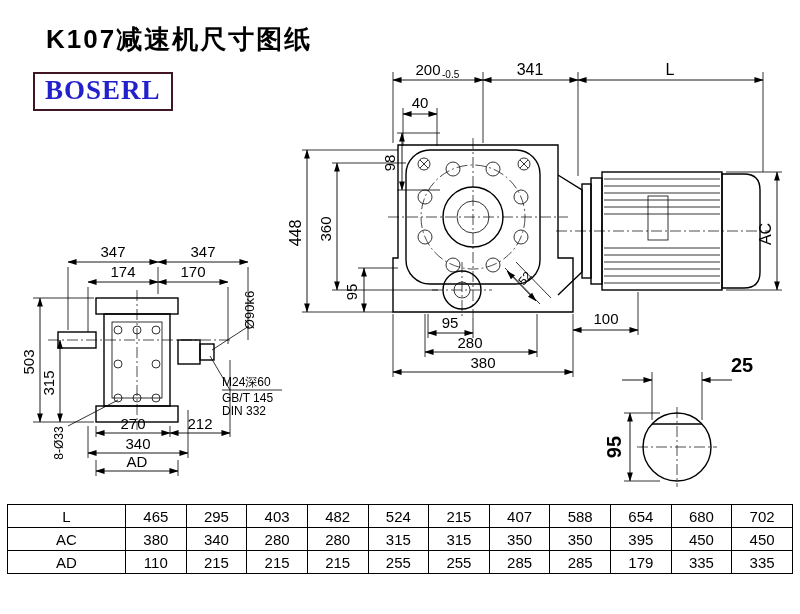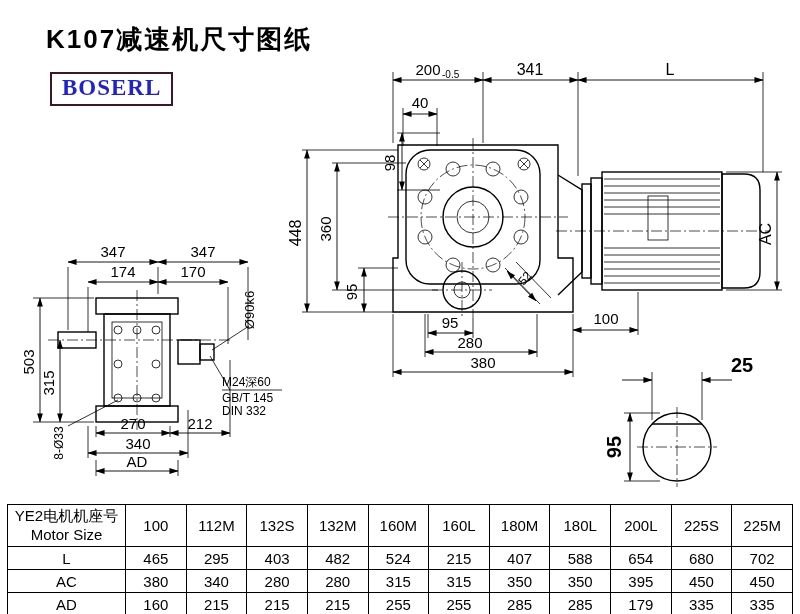--- a/index.html
+++ b/index.html
@@ -1,21 +1,21 @@
 <!DOCTYPE html>
 <html><head>
 <meta charset="utf-8">
 <style>
   * { margin:0; padding:0; box-sizing:border-box; }
   html,body { width:800px; height:614px; }
   body { background:#fff; position:relative; font-family:"Liberation Sans", sans-serif; overflow:hidden; color:#000; }
   .title { position:absolute; left:46px; top:12px; font-size:26px; font-weight:bold; letter-spacing:2px;margin-top:10px; }
   .logo { position:absolute; left:33px; top:72px; border:2px solid #401525; color:#2222cc;
-          font-family:"Liberation Serif", serif; font-weight:bold; font-size:23px;
-          padding:1px 10px 3px; letter-spacing:1px; background:#fff;margin-left:17px; }
+          font-family:"Liberation Serif", serif; font-weight:bold; font-size:27px;
+          padding:1px 10px 3px; letter-spacing:1px; background:#fff; }
   svg.drawing { position:absolute; left:0; top:0; }
   .ol  { fill:none; stroke:#000; stroke-width:1.4; }
   .tl  { fill:none; stroke:#000; stroke-width:0.8; }
   .cl  { fill:none; stroke:#000; stroke-width:0.7; stroke-dasharray:11 3 2 3; }
   .dim { fill:none; stroke:#000; stroke-width:0.9; }
   text { font-family:"Liberation Sans", sans-serif; fill:#000; }
   .dt    { font-size:15px; text-anchor:middle; }
   .dt16  { font-size:16px; text-anchor:middle; }
   .dt-lg { font-size:20px; text-anchor:middle; font-weight:bold; }
   .dt-sm { font-size:12px; }
@@ -267,37 +267,20 @@
       <col>
       <col>
       <col>
       <col>
       <col>
       <col>
       <col>
       <col>
   </colgroup>
   <tbody>
-      <tr class="hdr">
-    <th class="motor">
-      <div>YE2电机机座号</div>
-      <div>Motor Size</div>
-    </th>
-    <th>100</th>
-    <th>112M</th>
-    <th>132S</th>
-    <th>132M</th>
-    <th>160M</th>
-    <th>160L</th>
-    <th>180M</th>
-    <th>180L</th>
-    <th>200L</th>
-    <th>225S</th>
-    <th>225M</th>
-  </tr>
   <tr>
     <td>L</td>
     <td>465</td>
     <td>295</td>
     <td>403</td>
     <td>482</td>
     <td>524</td>
     <td>215</td>
     <td>407</td>
     <td>588</td>
@@ -314,21 +297,21 @@
     <td>315</td>
     <td>315</td>
     <td>350</td>
     <td>350</td>
     <td>395</td>
     <td>450</td>
     <td>450</td>
   </tr>
   <tr>
     <td>AD</td>
-    <td>160</td>
+    <td>110</td>
     <td>215</td>
     <td>215</td>
     <td>215</td>
     <td>255</td>
     <td>255</td>
     <td>285</td>
     <td>285</td>
     <td>179</td>
     <td>335</td>
     <td>335</td>

